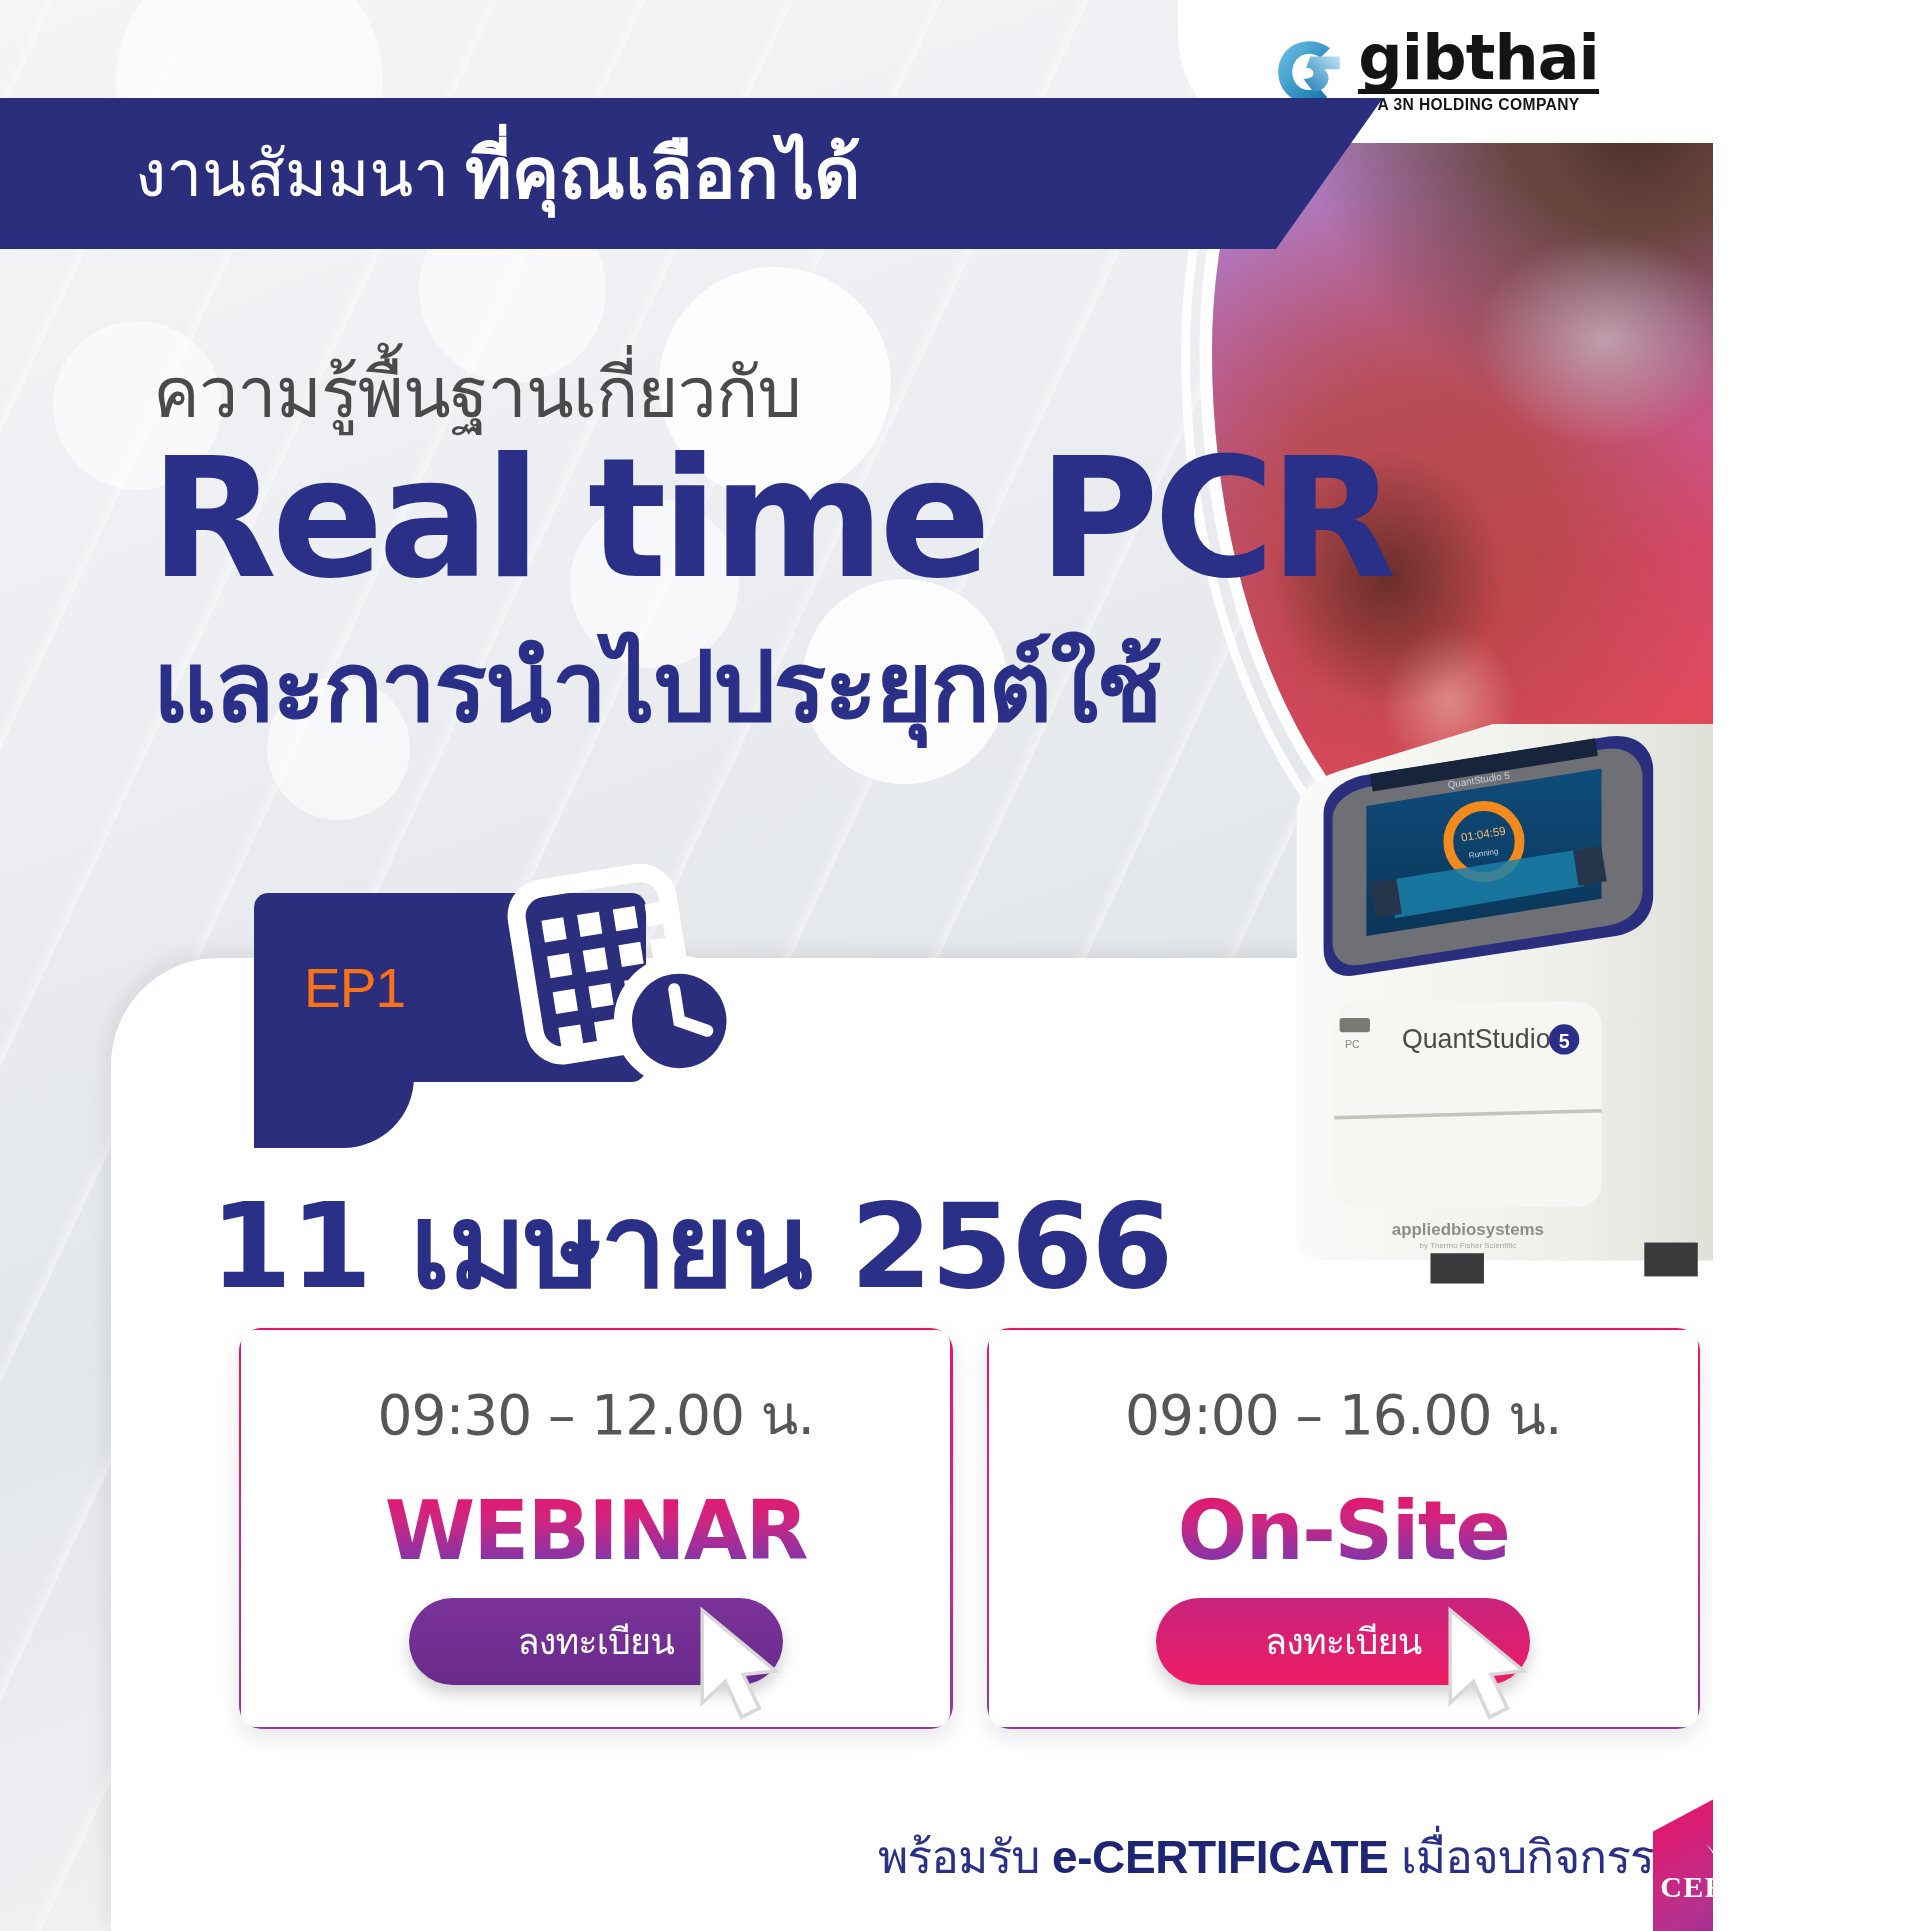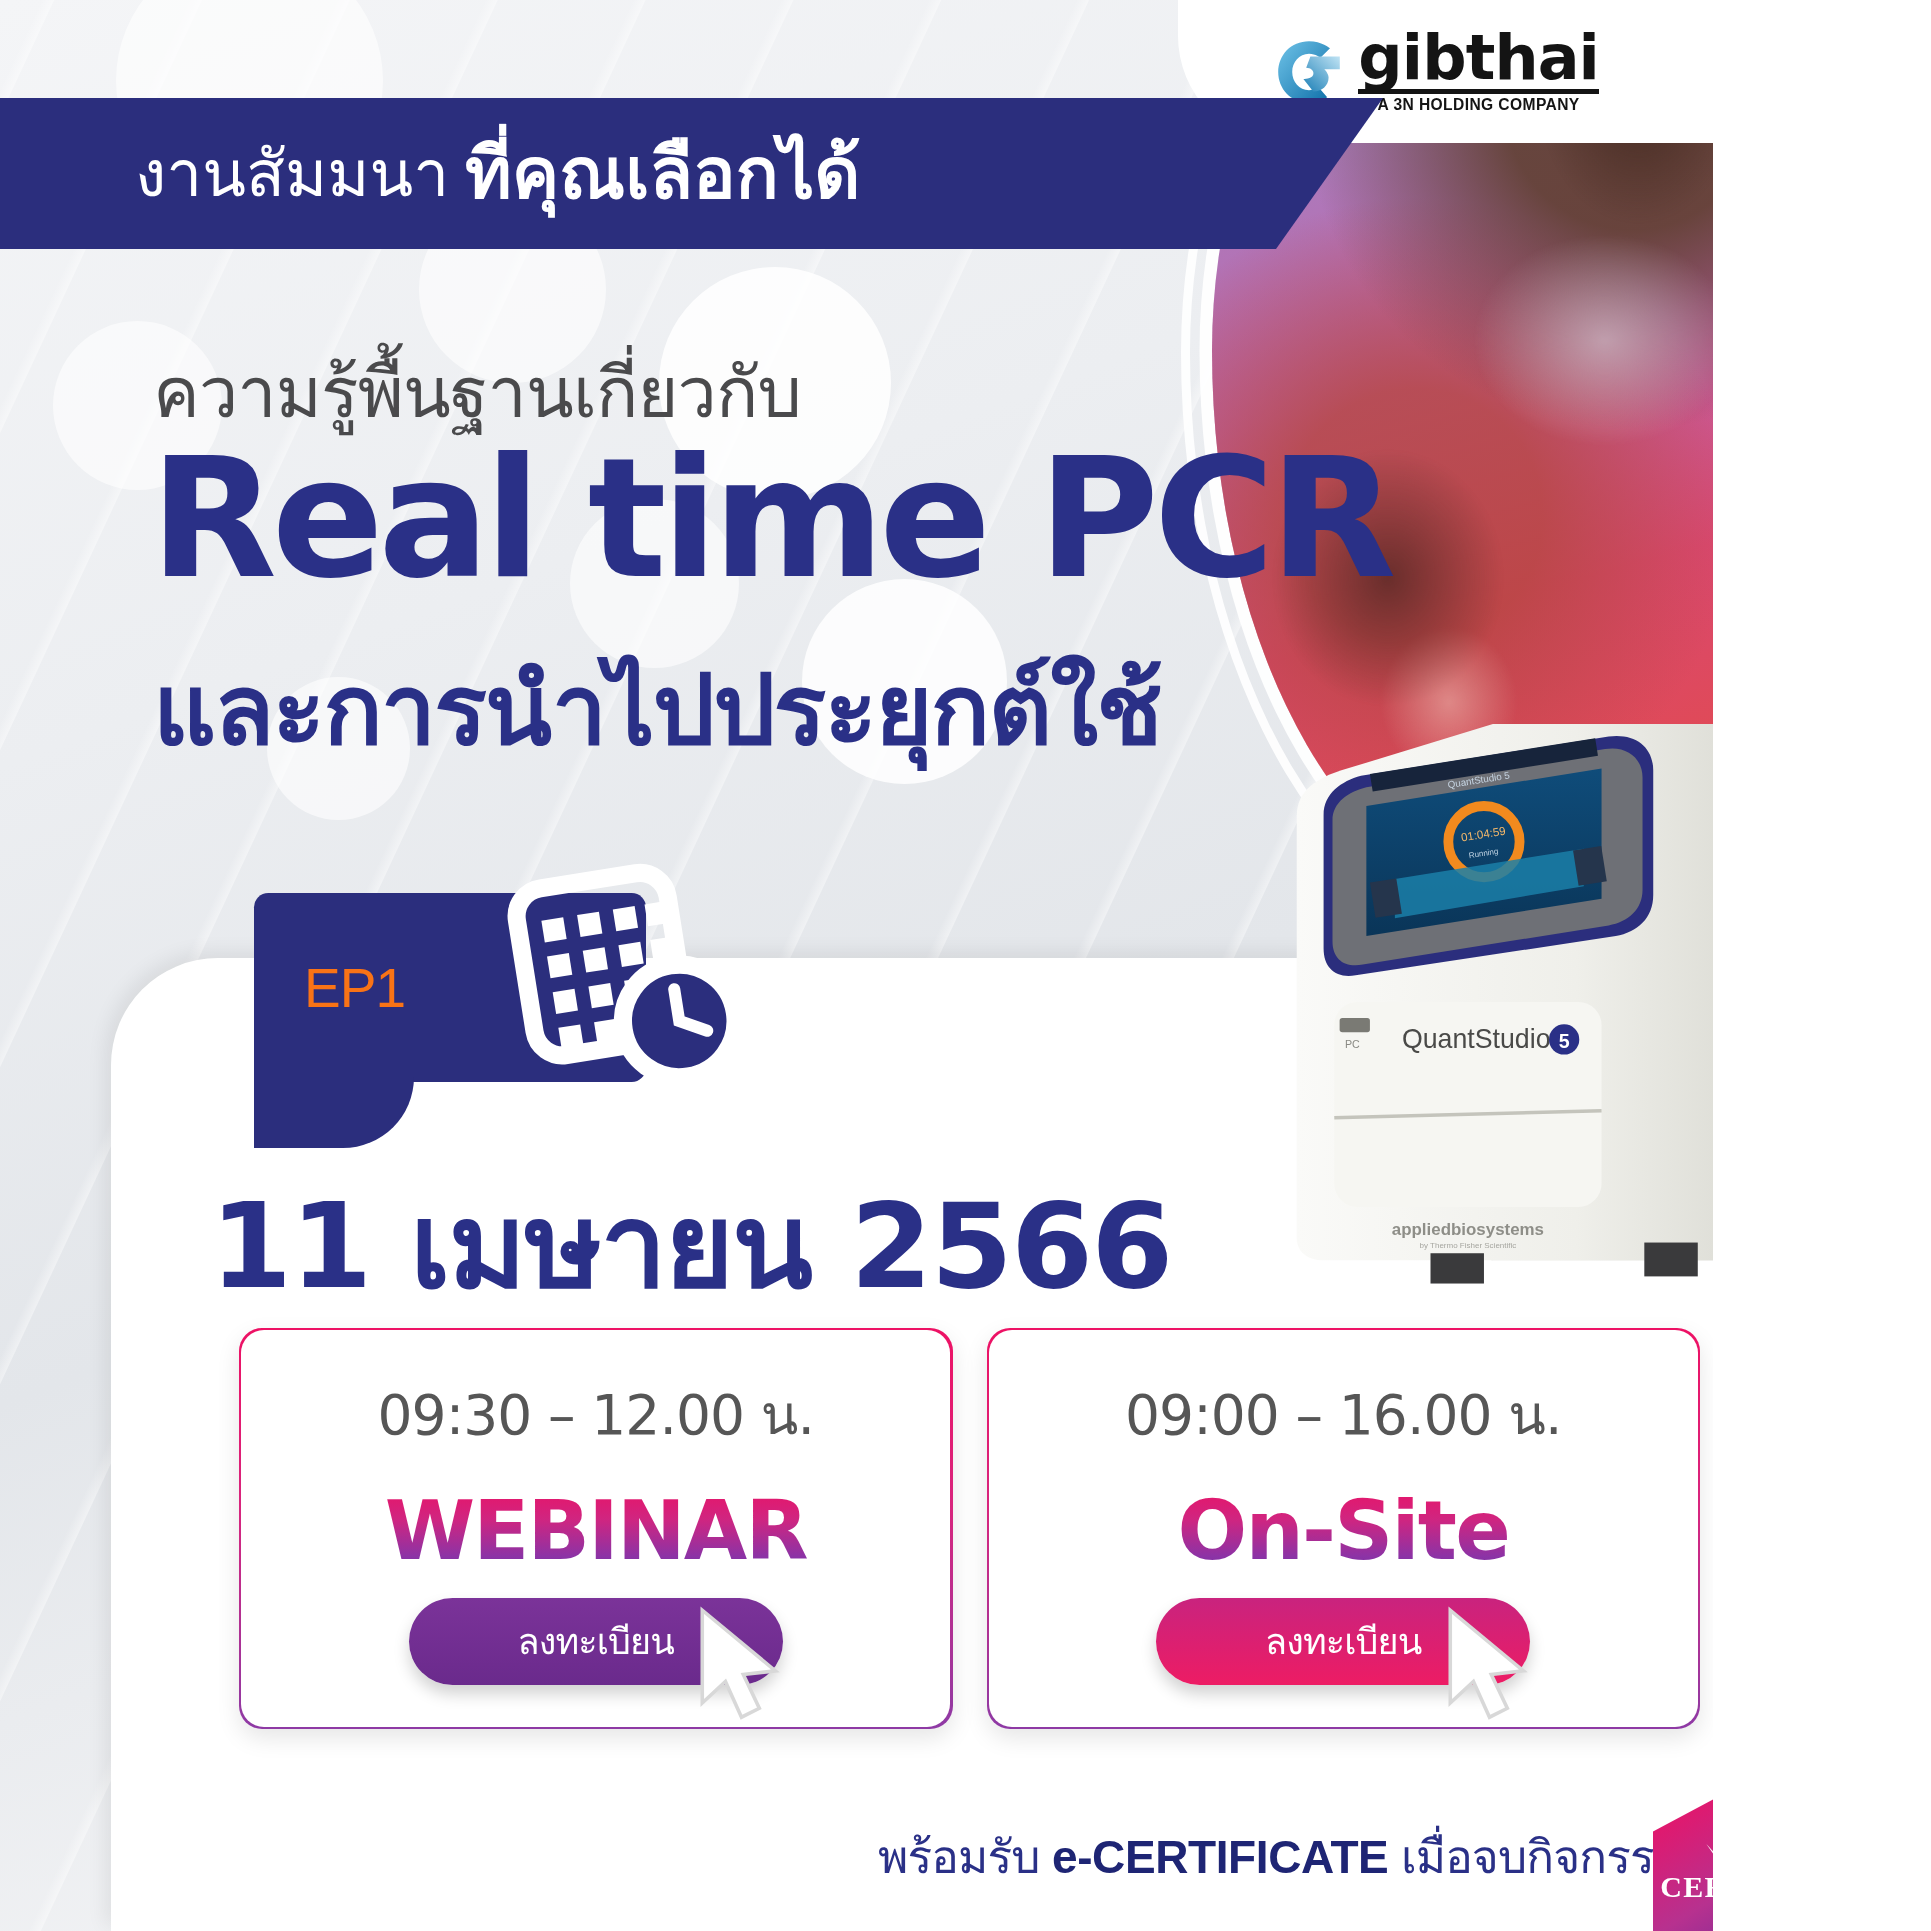--- a/index.html
+++ b/index.html
@@ -125,21 +125,21 @@
     letter-spacing:-0.9px;
   }
   .headline {
     position:absolute; left:150px; top:437px;
     font-size:165px; font-weight:bold; color:#2A3087;
     font-family:"DejaVu Sans", sans-serif;
     letter-spacing:-5.3px; line-height:1;
     white-space:nowrap;
   }
   .headline2 {
-    position:absolute; left:153px; top:661px;
+    position:absolute; left:153px; top:638px;
     font-size:98px; font-weight:bold; color:#2A3087;
     font-family:"DejaVu Sans", sans-serif;
     letter-spacing:-1.8px; line-height:1;
     white-space:nowrap;
   }
 
   
   .white-card {
     position:absolute;
     left:111px; top:958px;
@@ -198,21 +198,21 @@
     flex:1 1 0;
     border-radius:23px;
     padding:2.2px;
     background:linear-gradient(180deg,#ED1164 0%,#D8257E 45%,#8E3AA5 100%);
     box-shadow:0 9px 23px rgba(0,0,0,.10);
   }
   .sess-inner {
     position:relative;
     width:100%; height:100%;
     background:#ffffff;
-    border-radius:23px;
+    border-radius:14px;
     display:flex; flex-direction:column;
     align-items:center;
     padding-top:41px;
     overflow:visible;
   }
   .sess-time {
     font-size:55px; color:#565656; font-weight:400;
     font-family:"DejaVu Sans", sans-serif;
     letter-spacing:-0.9px;
   }

